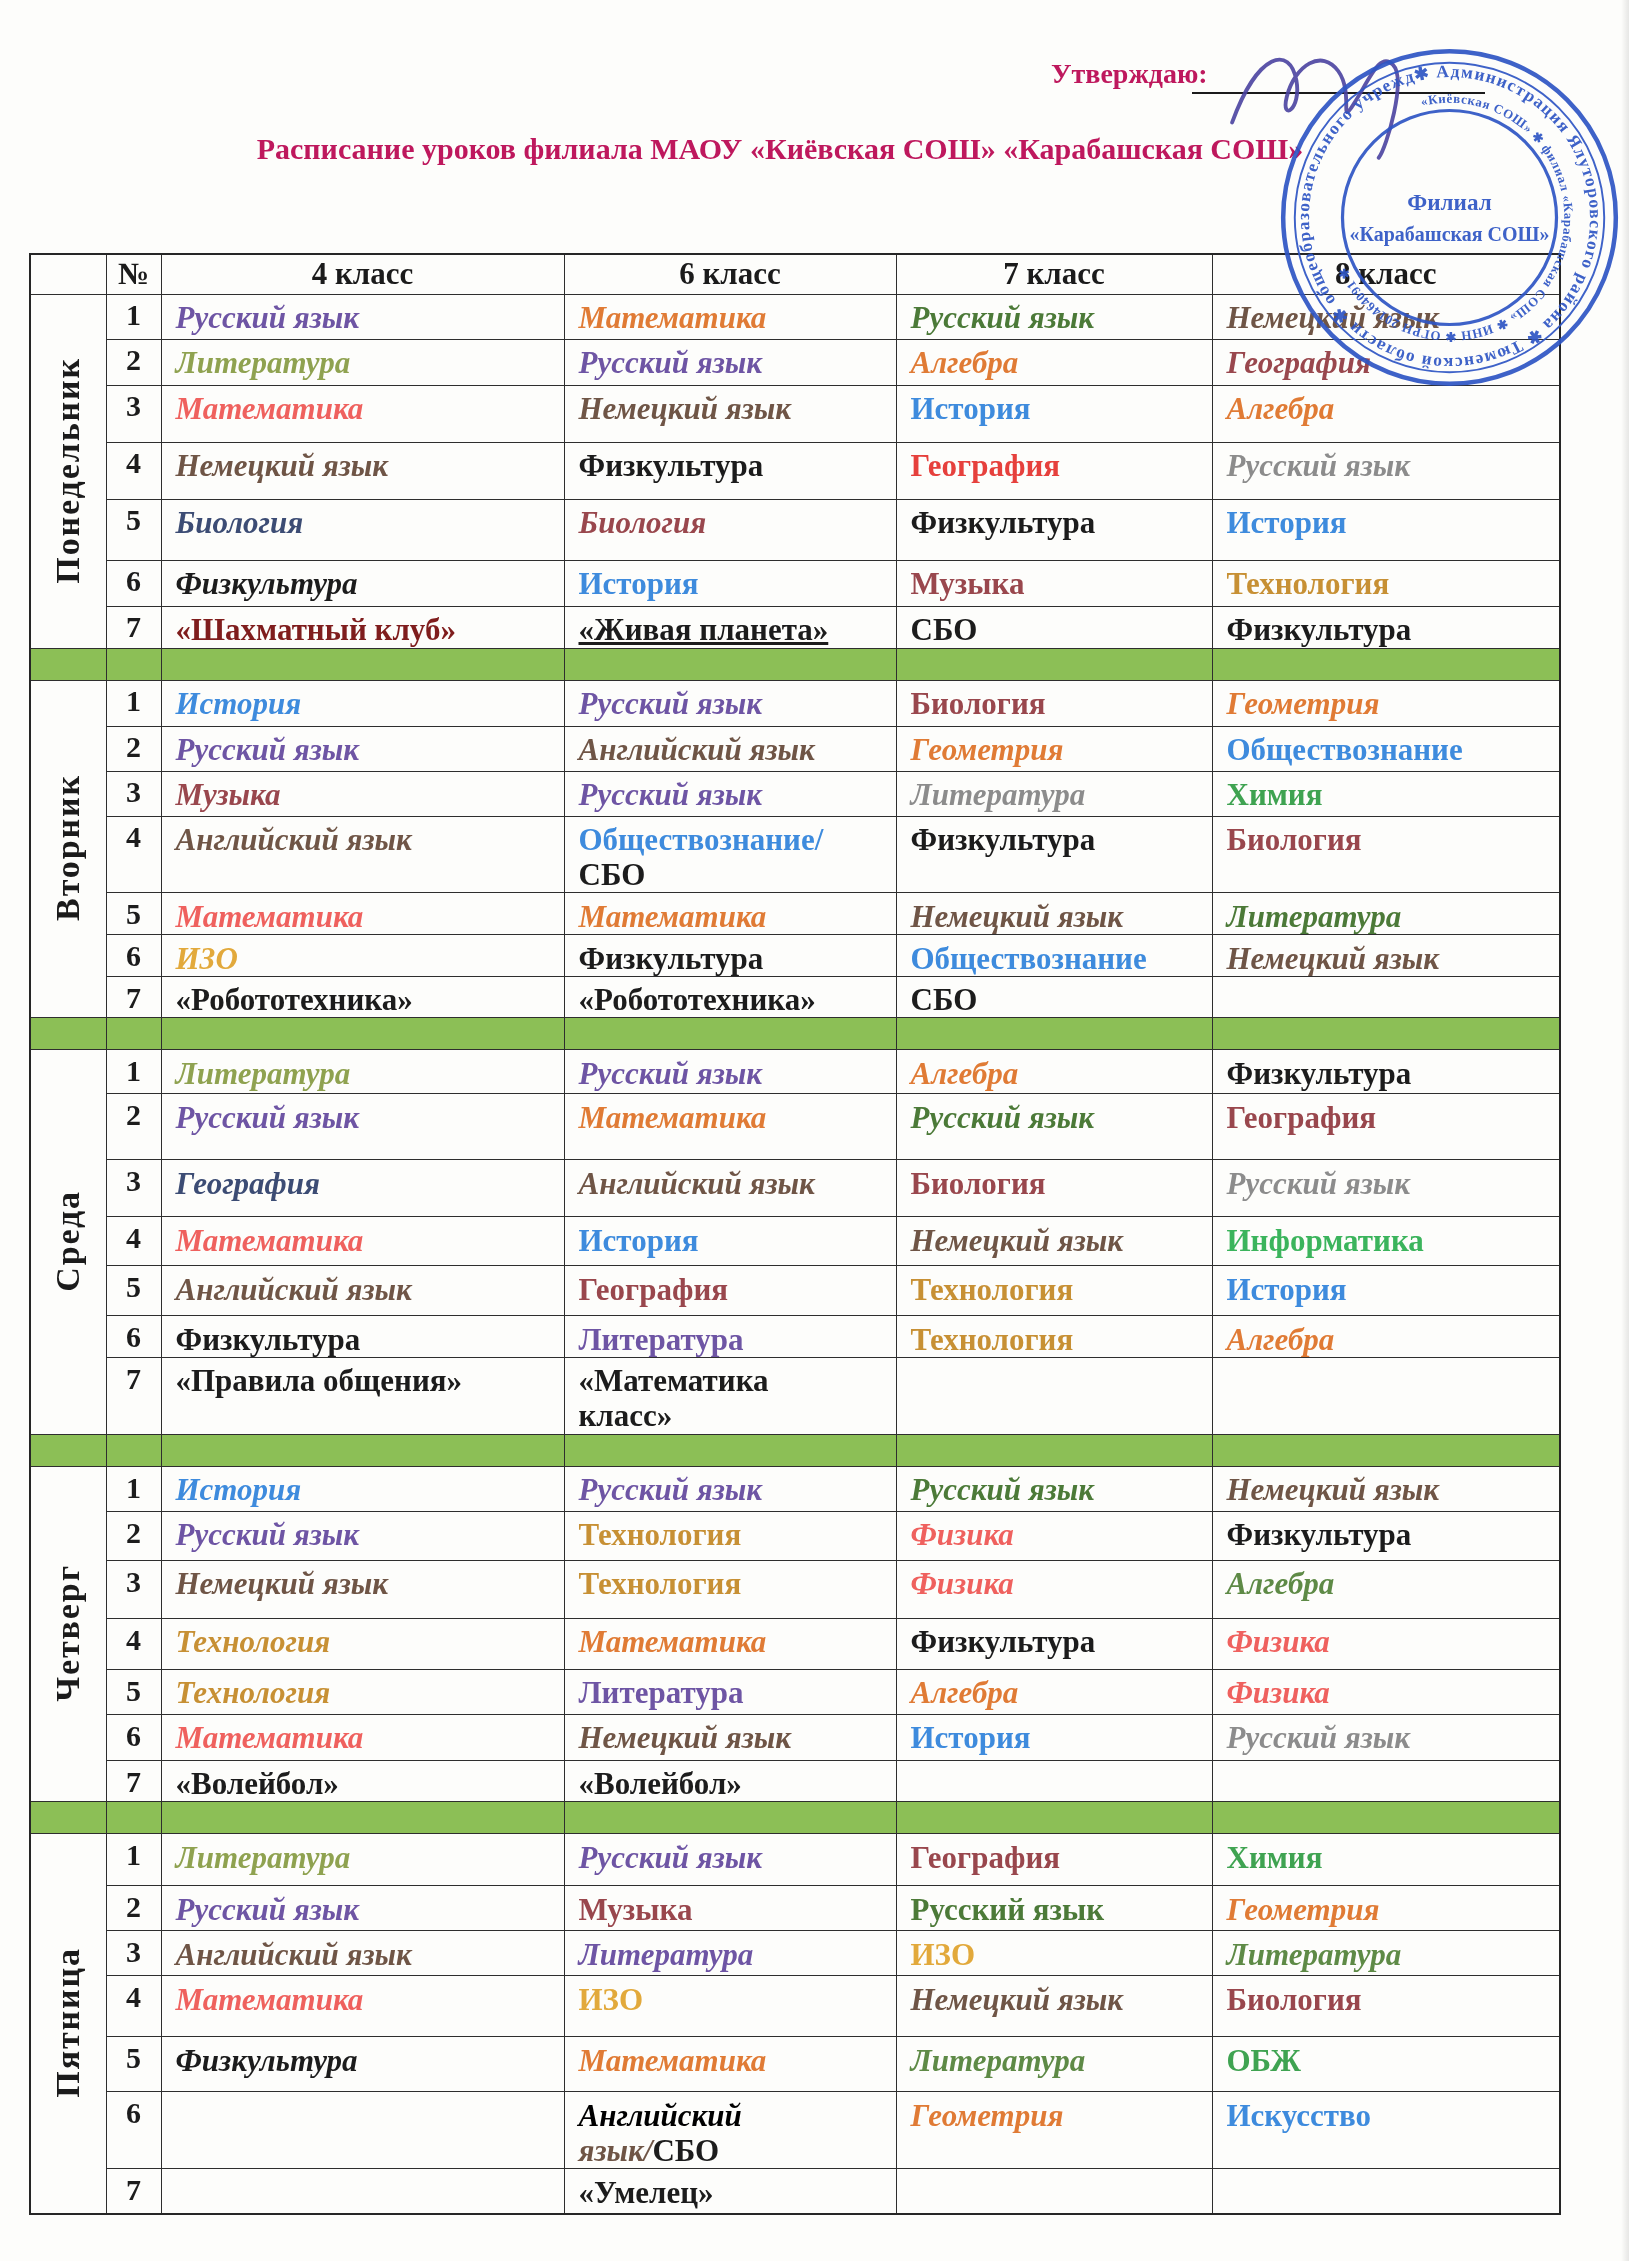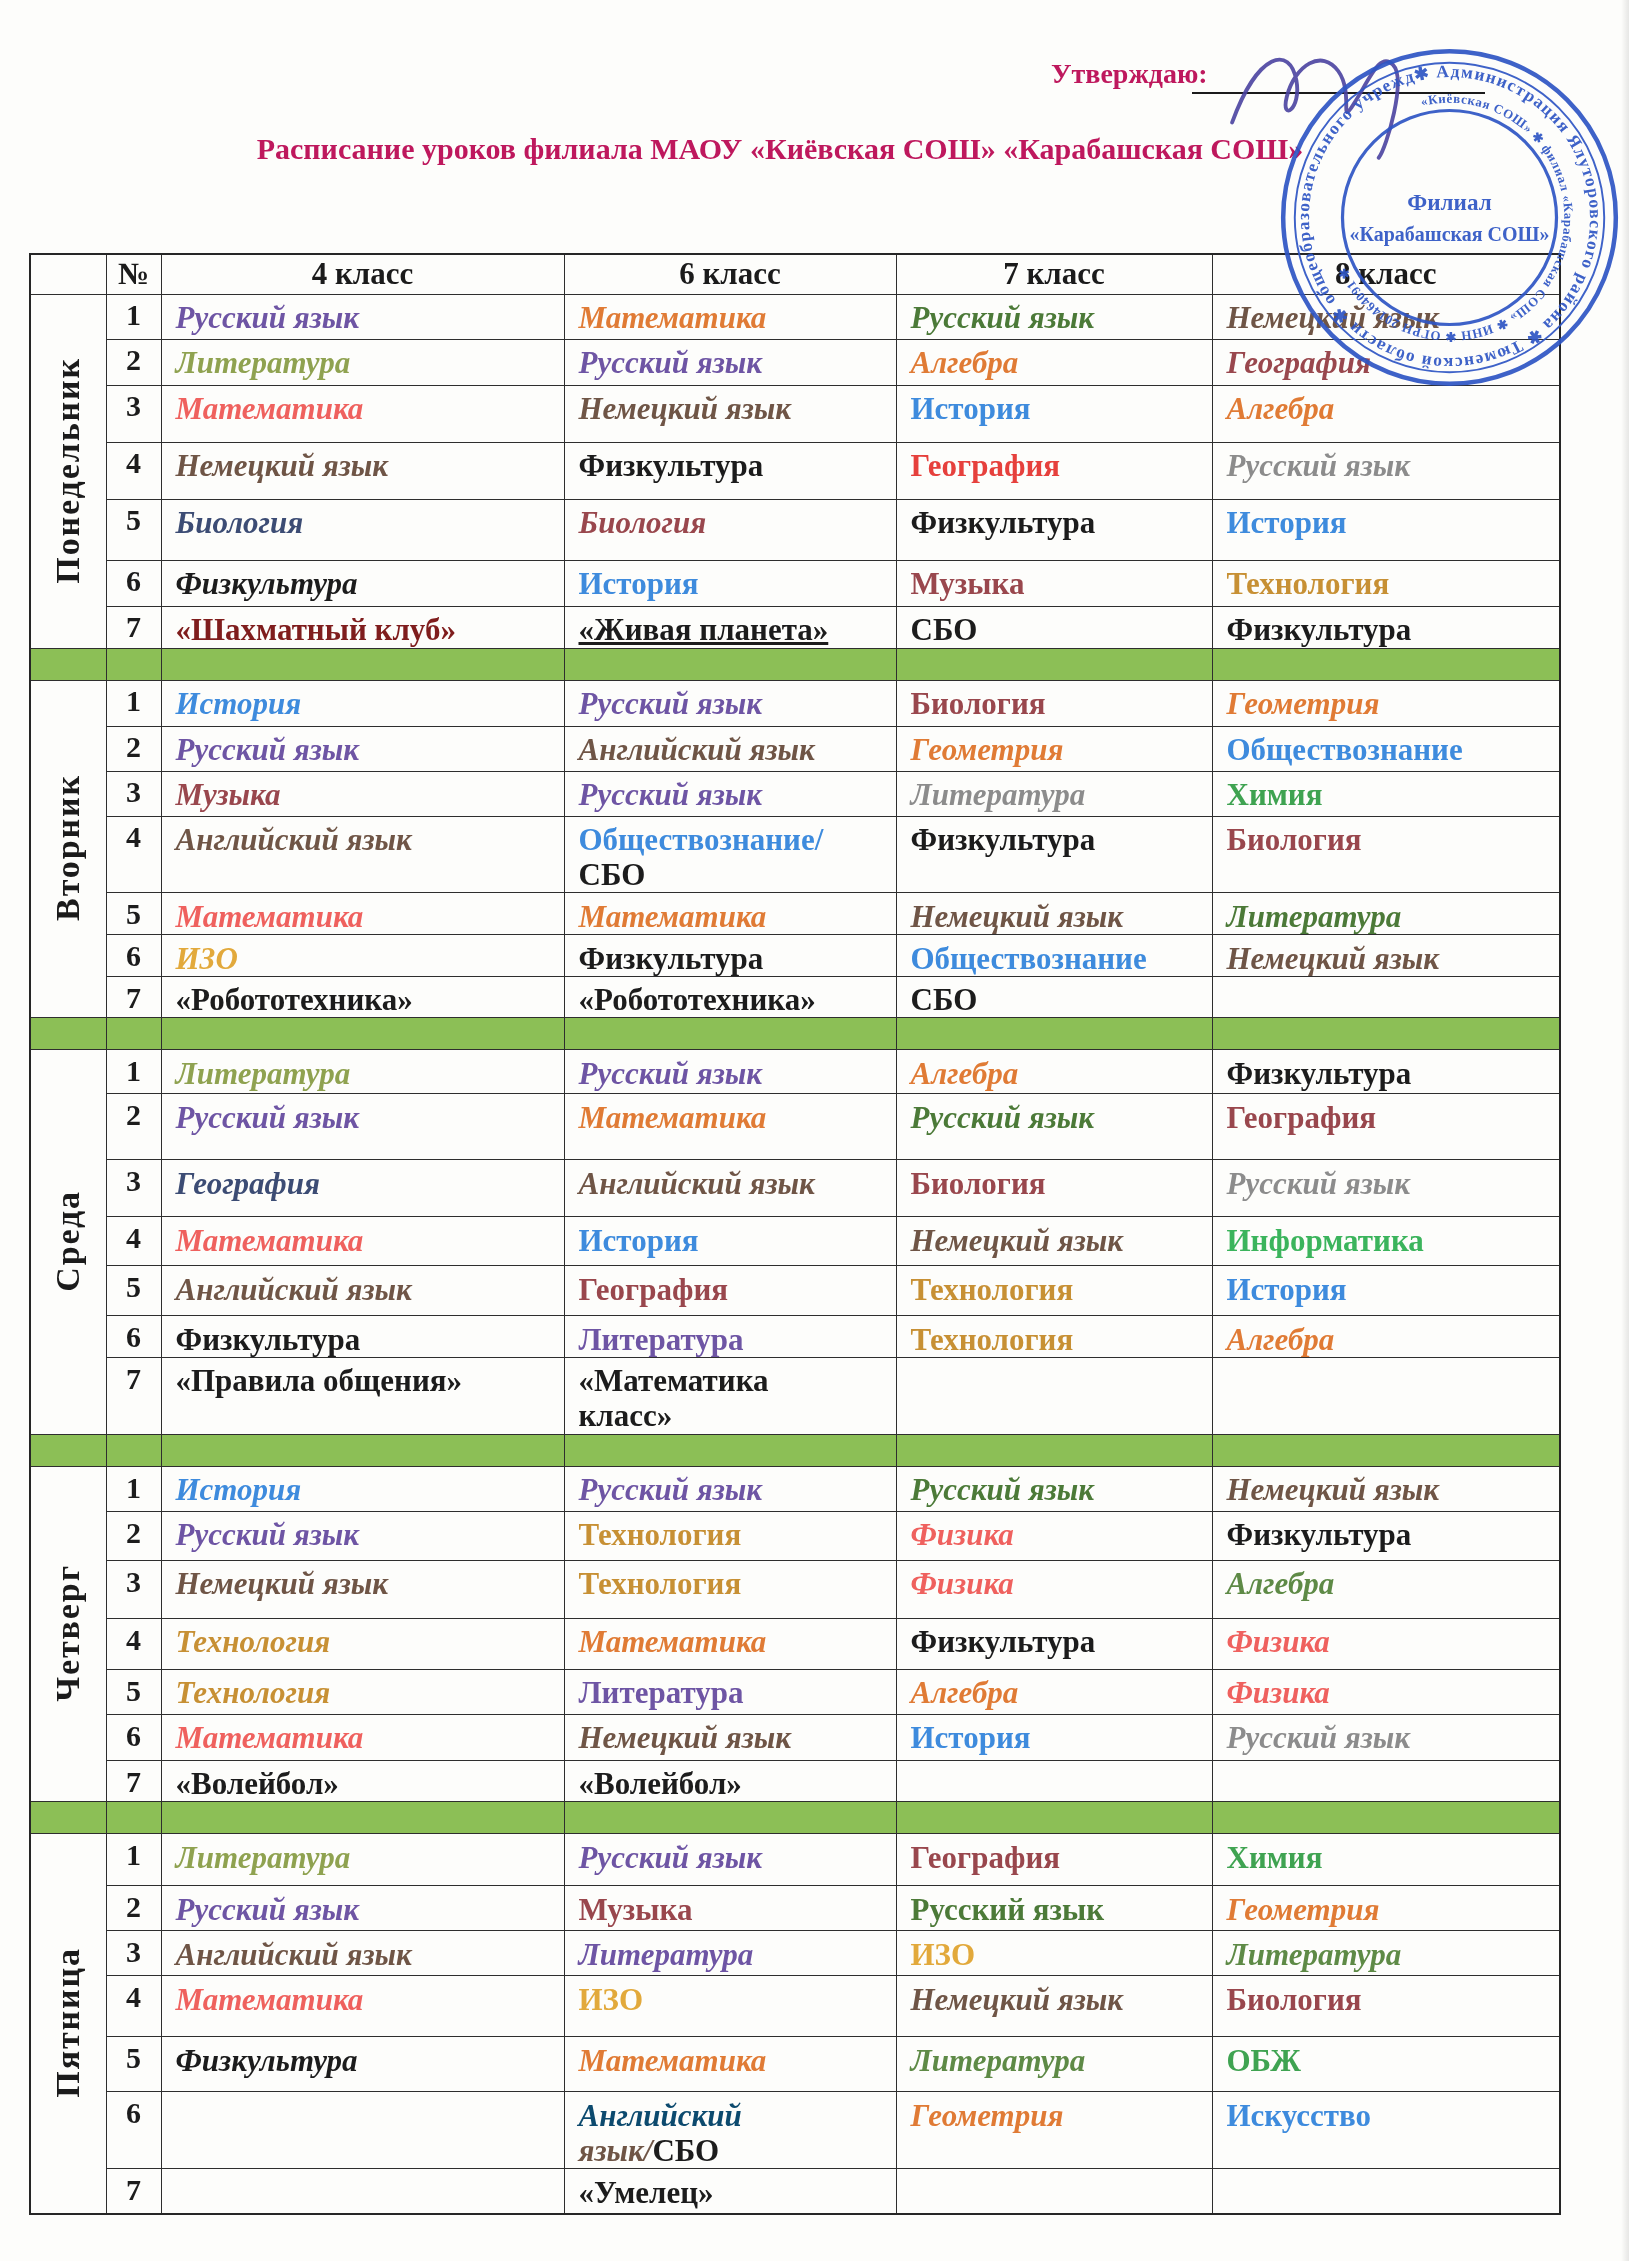--- a/index.html
+++ b/index.html
@@ -348,21 +348,21 @@
         <tr style="height: 55px;">
           <td class="num">5</td>
           <td class="cell"><span class="it" style="color: rgb(28, 28, 28);">Физкультура</span></td>
           <td class="cell"><span class="it" style="color: rgb(224, 123, 53);">Математика</span></td>
           <td class="cell"><span class="it" style="color: rgb(94, 138, 70);">Литература</span></td>
           <td class="cell"><span style="color: rgb(63, 163, 81);">ОБЖ</span></td>
         </tr>
         <tr style="height: 77px;">
           <td class="num">6</td>
           <td class="cell"></td>
-          <td class="cell"><span class="it" style="color: #0c4a6e; margin-top: 16px;">Английский</span><br><span class="it" style="color: rgb(111, 85, 70);">язык/</span><span style="color: rgb(28, 28, 28);">СБО</span></td>
+          <td class="cell"><span class="it" style="color: #000000; margin-top: 16px;">Английский</span><br><span class="it" style="color: rgb(111, 85, 70);">язык/</span><span style="color: rgb(28, 28, 28);">СБО</span></td>
           <td class="cell"><span class="it" style="color: rgb(224, 123, 53);">Геометрия</span></td>
           <td class="cell"><span style="color: rgb(62, 139, 221);">Искусство</span></td>
         </tr>
         <tr style="height: 45px;">
           <td class="num">7</td>
           <td class="cell"></td>
           <td class="cell"><span style="color: rgb(28, 28, 28);">«Умелец»</span></td>
           <td class="cell"></td>
           <td class="cell"></td>
         </tr>

